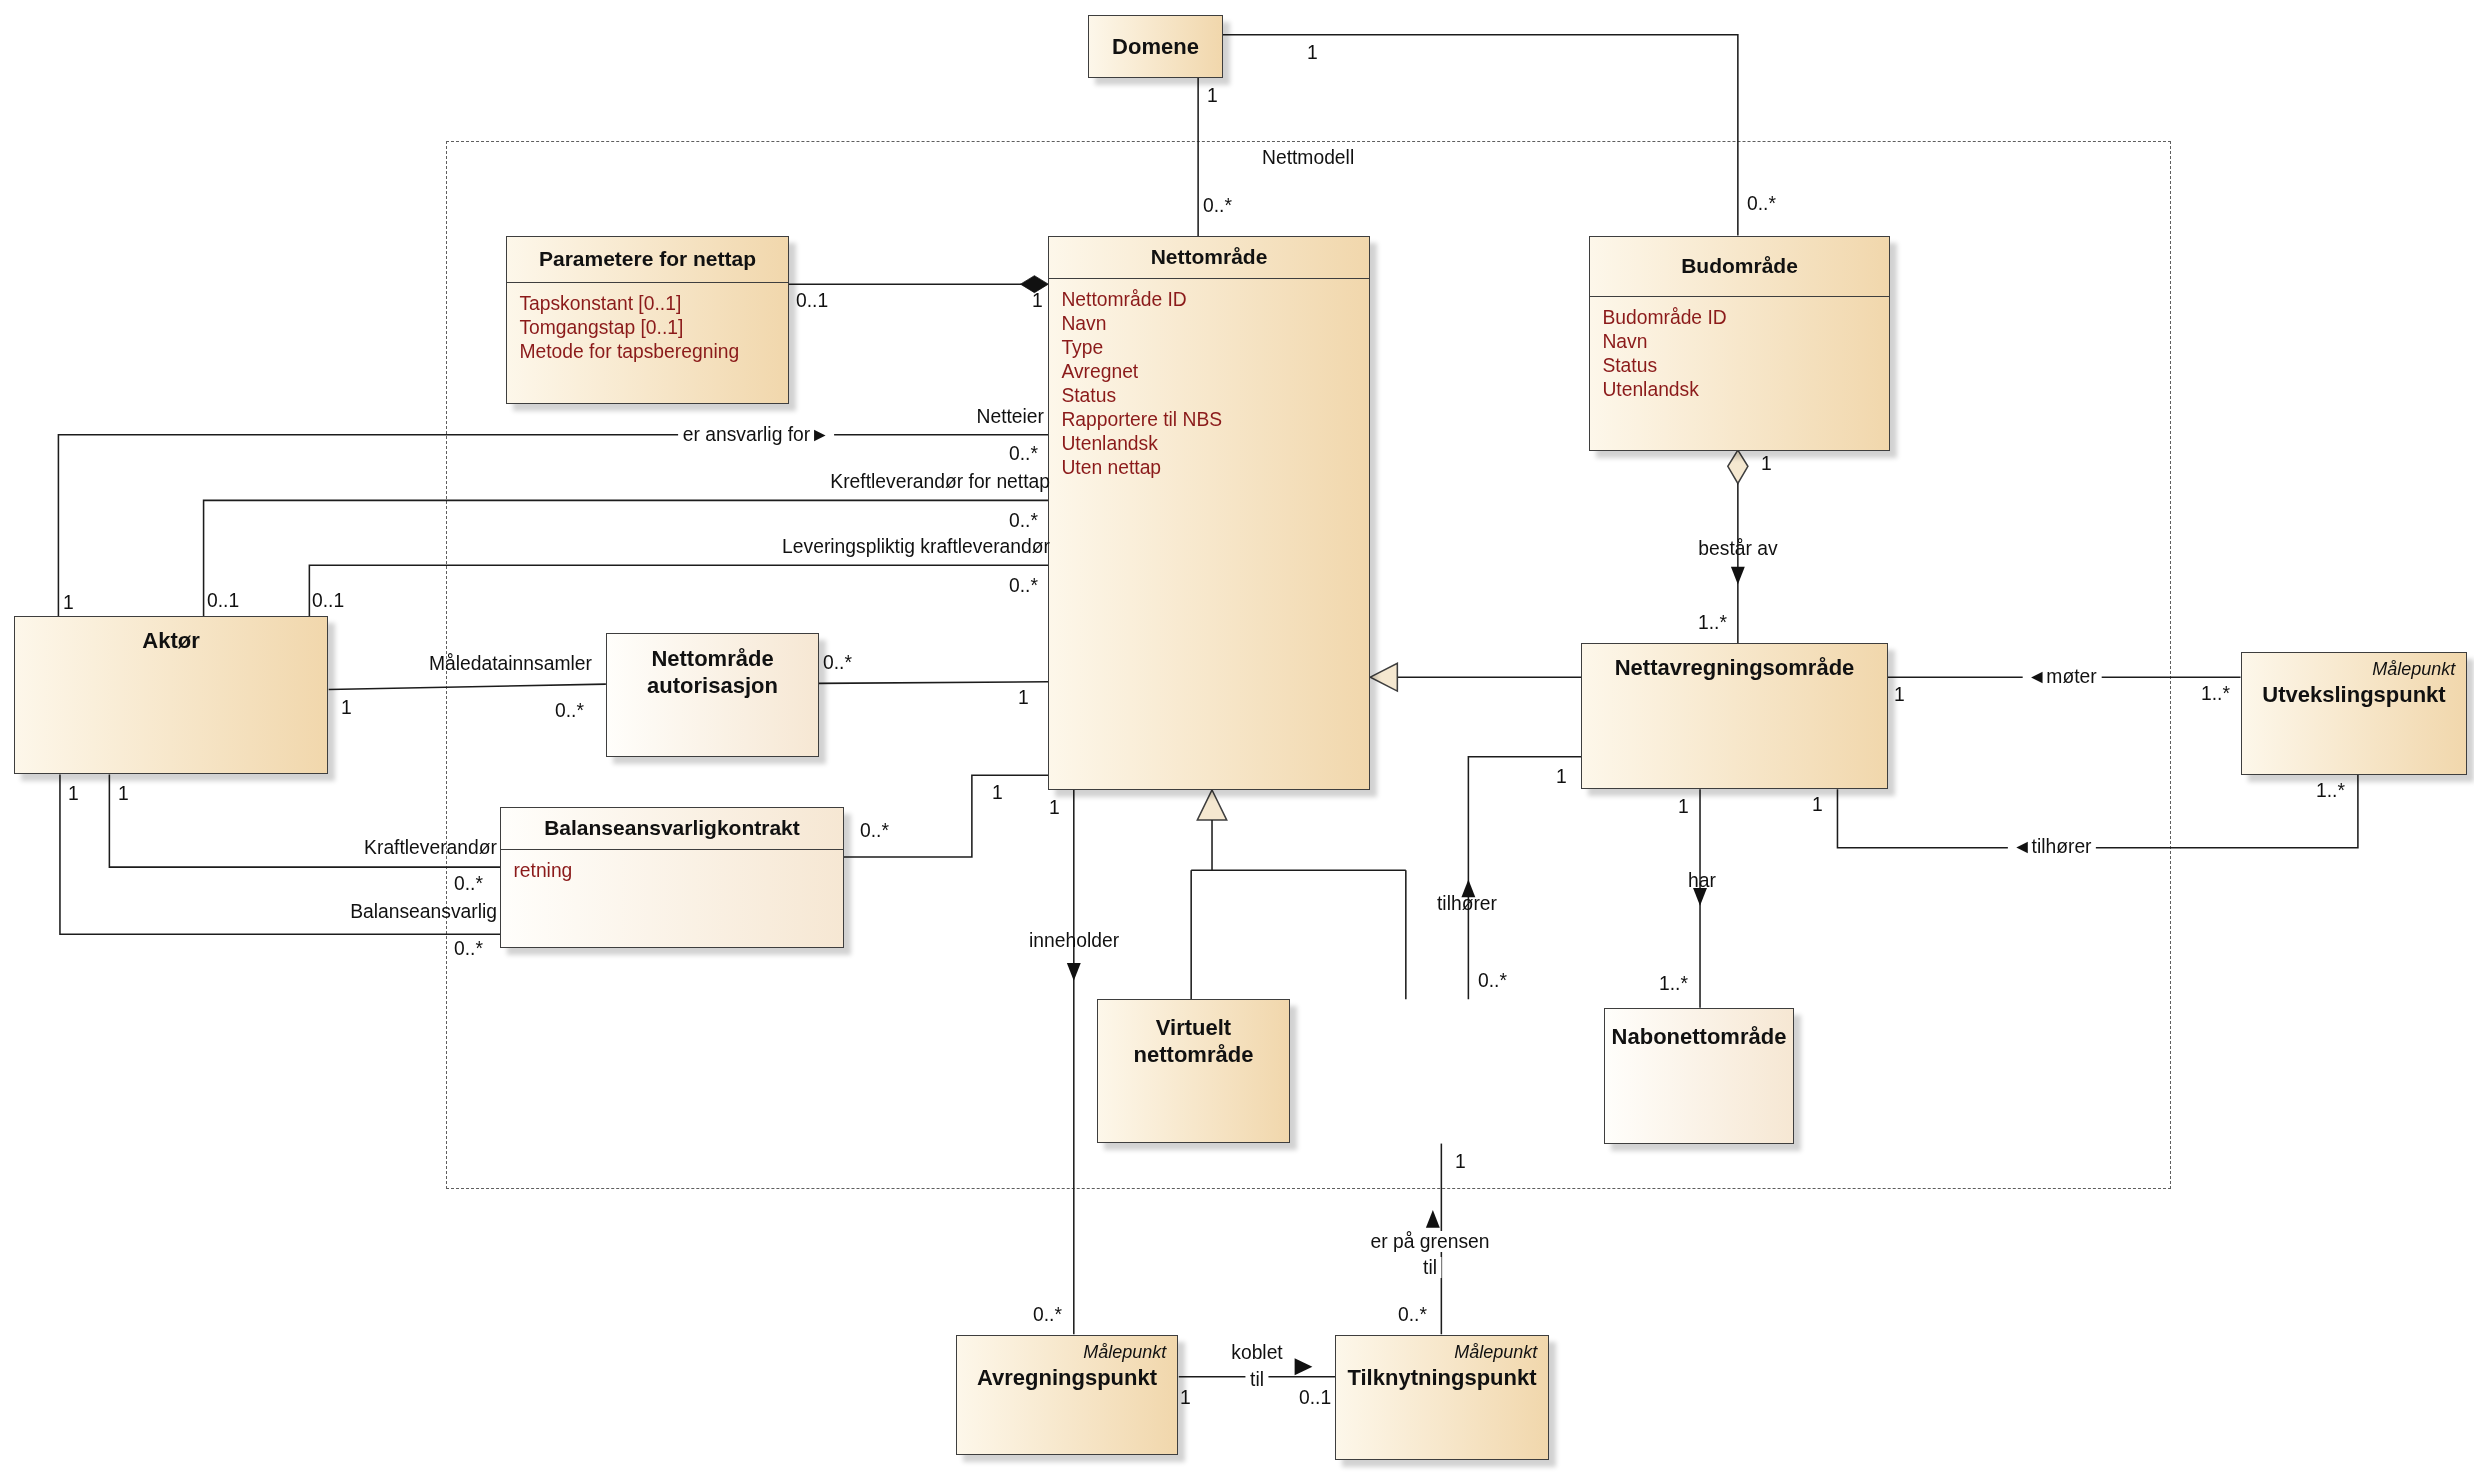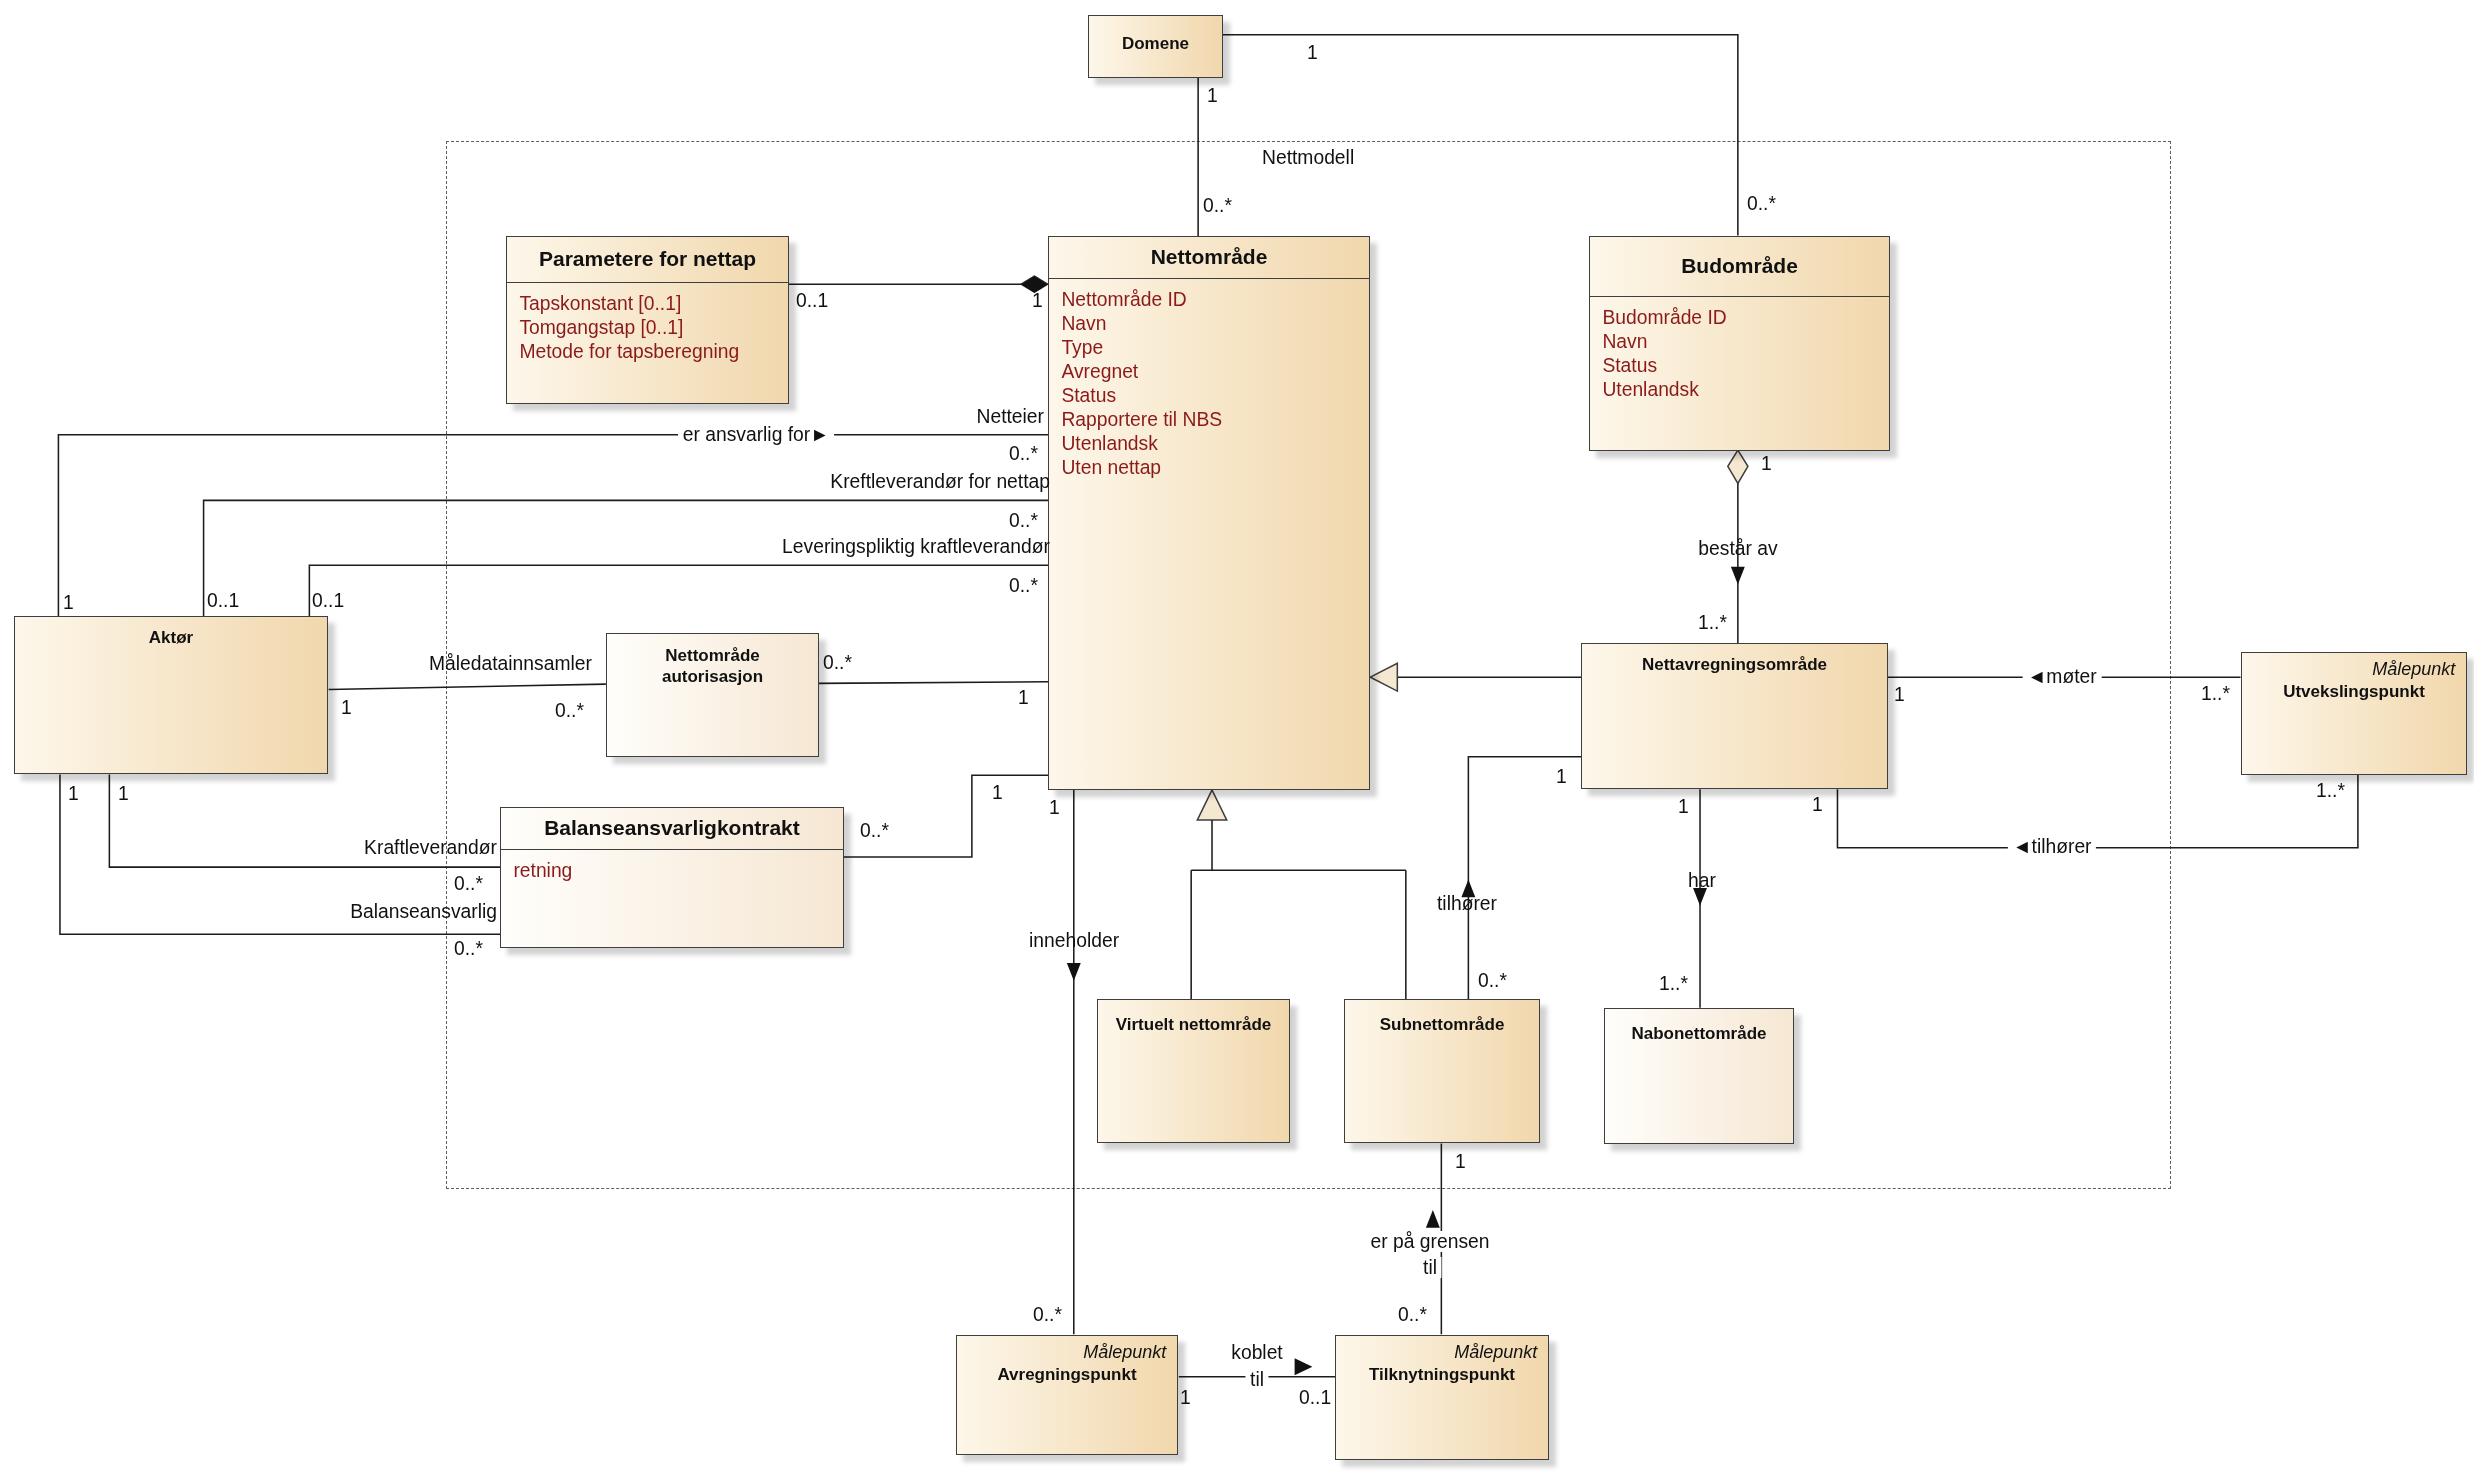--- a/index.html
+++ b/index.html
@@ -6,21 +6,21 @@
   body{font-family:"Liberation Sans","DejaVu Sans",sans-serif;color:#111;}
   .stage{position:relative;width:2475px;height:1481px;background:#fff;overflow:hidden;}
   .frame{position:absolute;left:446px;top:141px;width:1725px;height:1048px;border:1.5px dashed #5f5f5f;box-sizing:border-box;}
   svg.wires{position:absolute;left:0;top:0;width:2475px;height:1481px;pointer-events:none;}
   svg.wires path{fill:none;stroke:#1c1c1c;stroke-width:2;}
   .cls{position:absolute;border:1.5px solid #3e3e3e;background:linear-gradient(90deg,#fdf7ea 0%,#f1d7ac 100%);
        box-shadow:7px 7px 4.6px rgba(0,0,0,0.18);box-sizing:border-box;}
   .cls.light{background:linear-gradient(90deg,#fffefb 0%,#f6e7d3 100%);}
   .cls-head{display:flex;align-items:center;justify-content:center;font-weight:bold;font-size:21px;
             border-bottom:1.5px solid #3e3e3e;text-align:center;line-height:1.15;box-sizing:border-box;}
-  .cls-title{font-weight:bold;font-size:17px;text-align:center;line-height:1.2;padding-top:10.8px;}
+  .cls-title{font-weight:bold;font-size:22px;text-align:center;line-height:1.2;padding-top:10.8px;}
   .cls-attrs{padding:9.3px 12.4px;font-size:19.3px;line-height:24px;color:#8b1a1a;}
   .stereo{font-style:italic;font-size:18px;text-align:right;padding:6.2px 10.8px 0 0;}
   .lbl{position:absolute;font-size:19.3px;color:#111;white-space:nowrap;line-height:1.1;}
   .ra{transform:translateX(-100%);}
   .ca{transform:translateX(-50%);}
   .onl{background:#fff;padding:0 4.6px;}
 </style>
 </head>
 <body>
 
@@ -124,23 +124,20 @@
 
   <div class="cls" style="left:2241px;top:652px;width:226px;height:123px;">
     <div class="stereo">Målepunkt</div>
     <div class="cls-title" style="padding-top:1.5px;">Utvekslingspunkt</div>
   </div>
 
   <div class="cls" style="left:1097px;top:999px;width:193px;height:144px;">
     <div class="cls-title" style="padding:15.4px 15.4px 0;">Virtuelt nettområde</div>
   </div>
 
-  <div class="cls" style="left:1344px;top:999px;width:196px;height:144px;">
-    <div class="cls-title" style="padding-top:15.4px;">Subnettområde</div>
-  </div>
 
   <div class="cls light" style="left:1604px;top:1008px;width:190px;height:136px;">
     <div class="cls-title" style="padding-top:15.4px;">Nabonettområde</div>
   </div>
 
   <div class="cls" style="left:956px;top:1335px;width:222px;height:120px;">
     <div class="stereo">Målepunkt</div>
     <div class="cls-title" style="padding-top:1.5px;">Avregningspunkt</div>
   </div>
 

